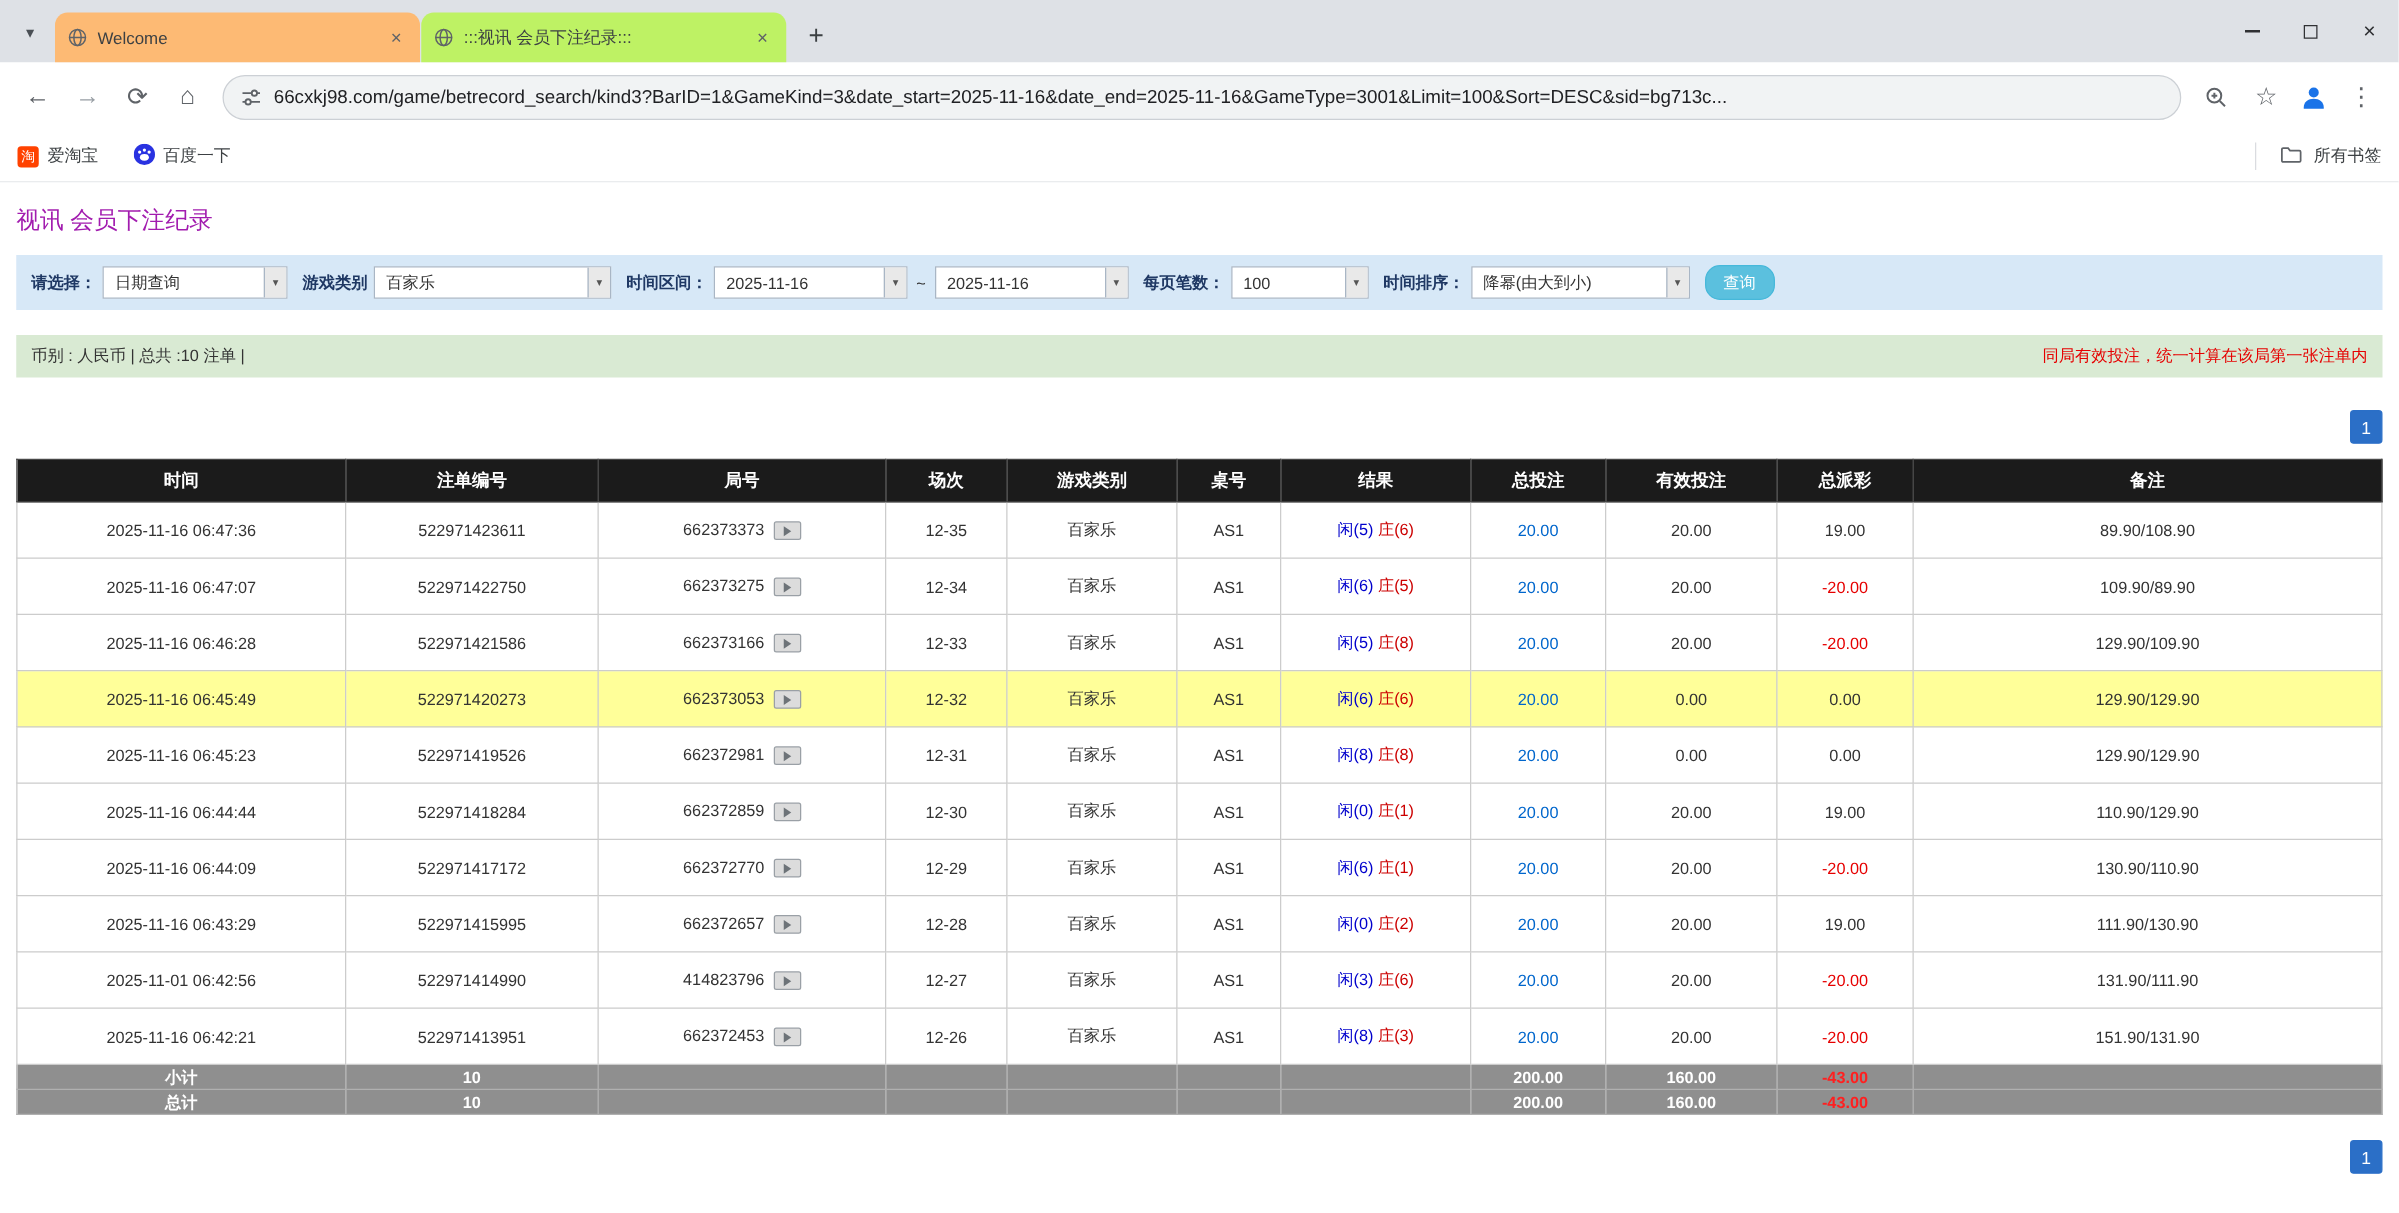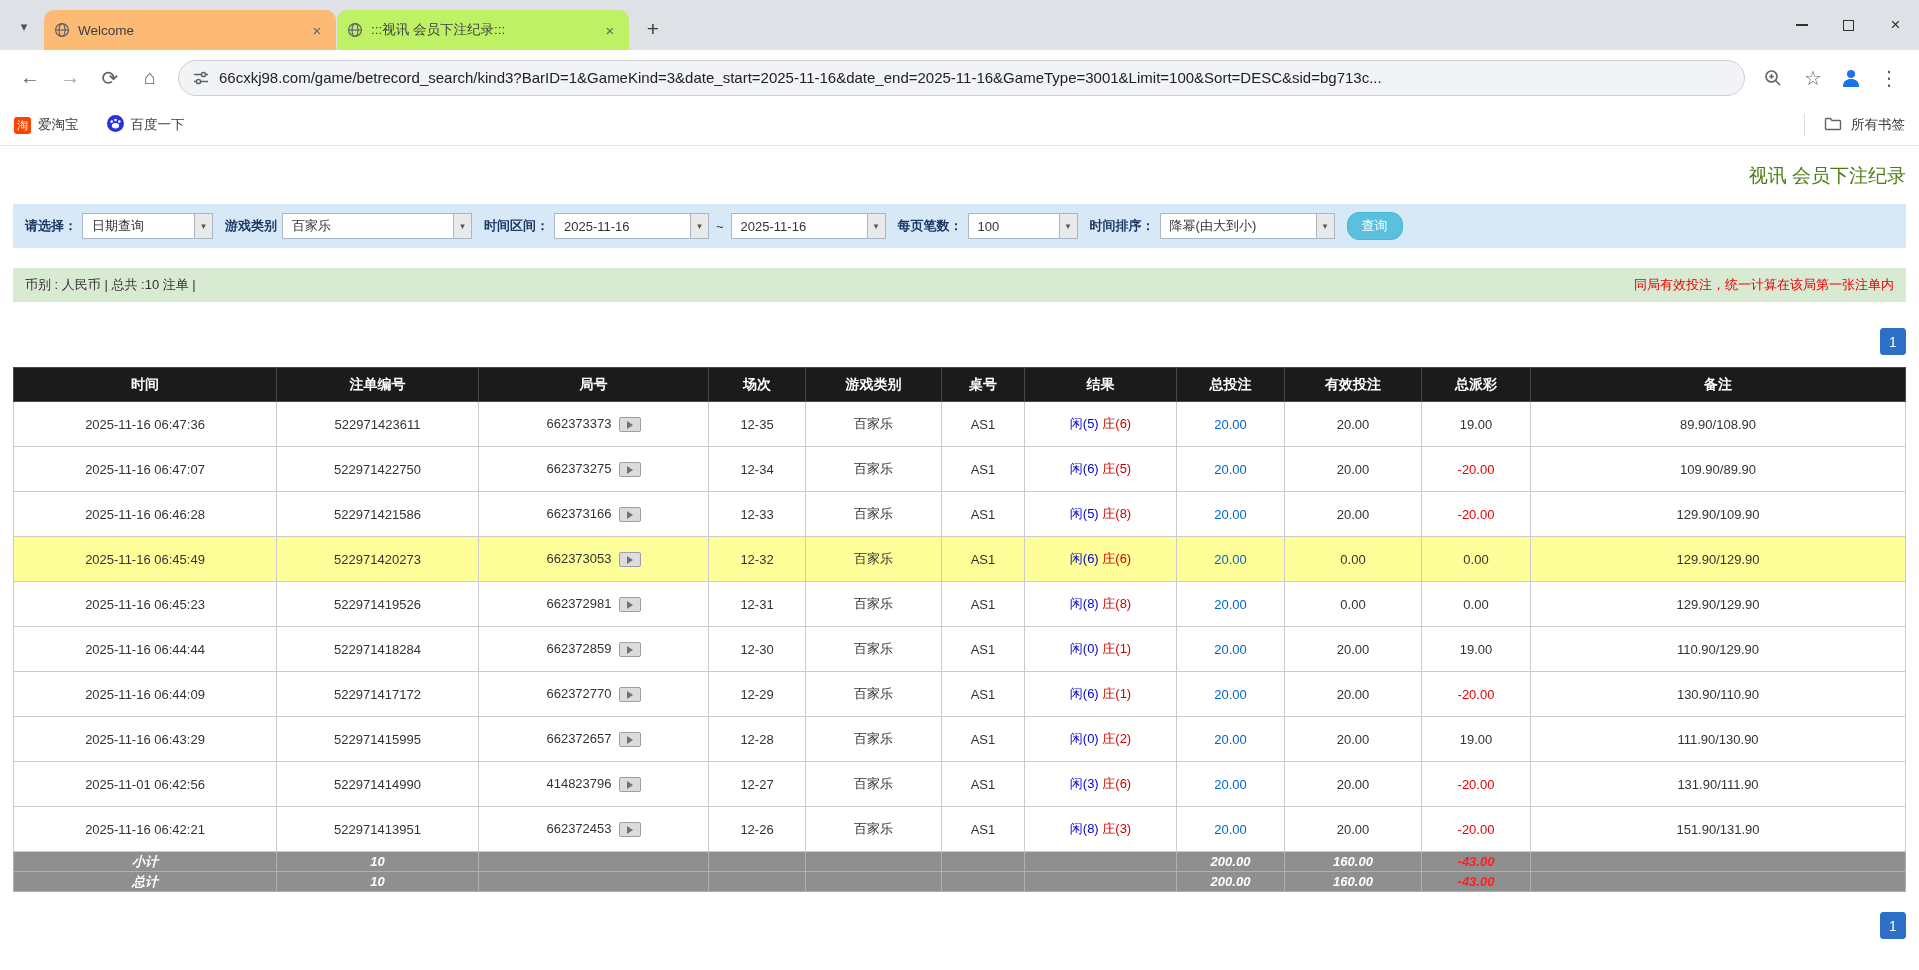--- a/index.html
+++ b/index.html
@@ -41,30 +41,30 @@
   .bookmarks { height:41px; background:#fff; border-bottom:1px solid #e4e6e9; display:flex;
     align-items:center; padding:0 14px; font-size:13.5px; color:#3c4043; flex:none; }
   .bm-item { display:flex; align-items:center; gap:7px; margin-right:28px; cursor:pointer; }
   .tb-icon { width:17px; height:17px; background:#ff4200; border-radius:3px; color:#fff; font-size:11px;
     display:flex; align-items:center; justify-content:center; flex:none; }
   .bm-right { margin-left:auto; display:flex; align-items:center; gap:9px; cursor:pointer; }
   .bm-divider { width:1px; height:22px; background:#dadce0; margin-right:10px; }
 
   
   .page { flex:1; background:#fff; padding:0 13px; overflow:hidden; }
-  .page-title { font-size:19px; font-weight:400; color:#4d7c0f; margin:17px 0 15px;text-align:right; }
+  .page-title { font-size:19px; font-weight:400; color:#a21caf; margin:17px 0 15px; }
 
   .filterbar { height:44px; background:#d7e8f7; display:flex; align-items:center; padding:0 12px; font-size:13px; }
   .flabel { color:#1f3864; font-weight:bold; margin:0 5px 0 12px; white-space:nowrap; }
   .flabel.first { margin-left:0; }
   .combo { display:inline-flex; height:26px; background:#fff; border:1px solid #a9b6c5; align-items:stretch; cursor:pointer; }
   .combo-val { flex:1; display:flex; align-items:center; padding:0 9px; color:#333; white-space:nowrap; overflow:hidden; }
   .combo-arrow { width:18px; background:#e9e9e9; border-left:1px solid #a9b6c5; display:flex;
     align-items:center; justify-content:center; font-size:9px; color:#555; flex:none; }
-  .w1{width:131px}.w2{width:190px}.w3{width:155px}.w4{width:155px}.w5{width:110px}.w6{width:175px}
+  .w1{width:148px}.w2{width:190px}.w3{width:155px}.w4{width:155px}.w5{width:110px}.w6{width:175px}
   .tilde { margin:0 7px; color:#333; }
   .search-btn { margin-left:12px; height:28px; padding:0 14px; background:#5bc0de; border:1px solid #46b8da;
     border-radius:12px; color:#fff; font-size:13px; cursor:pointer; }
 
   .infobar { margin-top:20px; height:34px; background:#d9ead3; display:flex; align-items:center;
     justify-content:space-between; padding:0 12px; font-size:13px; }
   .info-left { color:#333; }
   .info-right { color:#e60000; }
 
   .pagwrap { display:flex; justify-content:flex-end; margin-top:26px; }
@@ -79,21 +79,21 @@
   .bet-table tbody tr.hl td { background:#ffff99; }
   .player { color:#0000cc; }
   .banker { color:#cc0000; }
   .betlink { color:#0066cc; cursor:pointer; }
   .bet-table td.neg { color:#e60000; }
   .replay-icon { display:inline-block; width:22px; height:15px; margin-left:7px; vertical-align:middle;
     background:#dcdcdc; border:1px solid #9aa0a6; border-radius:2px; position:relative; cursor:pointer; }
   .replay-icon::after { content:''; position:absolute; left:7px; top:3px;
     border-left:6px solid #6d7378; border-top:4px solid transparent; border-bottom:4px solid transparent; }
   .bet-table tfoot td { background:#8f8f8f; color:#fff; font-weight:bold; height:20px; text-align:center;
-    border:1px solid #b0b0b0;font-style:italic; }
+    border:1px solid #b0b0b0; }
   .bet-table tfoot td.neg { color:#ff1f1f; }
 </style>
 </head>
 <body>
 
 <div class="screen">
 
   <div class="tabstrip">
     <div class="tab-search">
       <span>▾</span>

